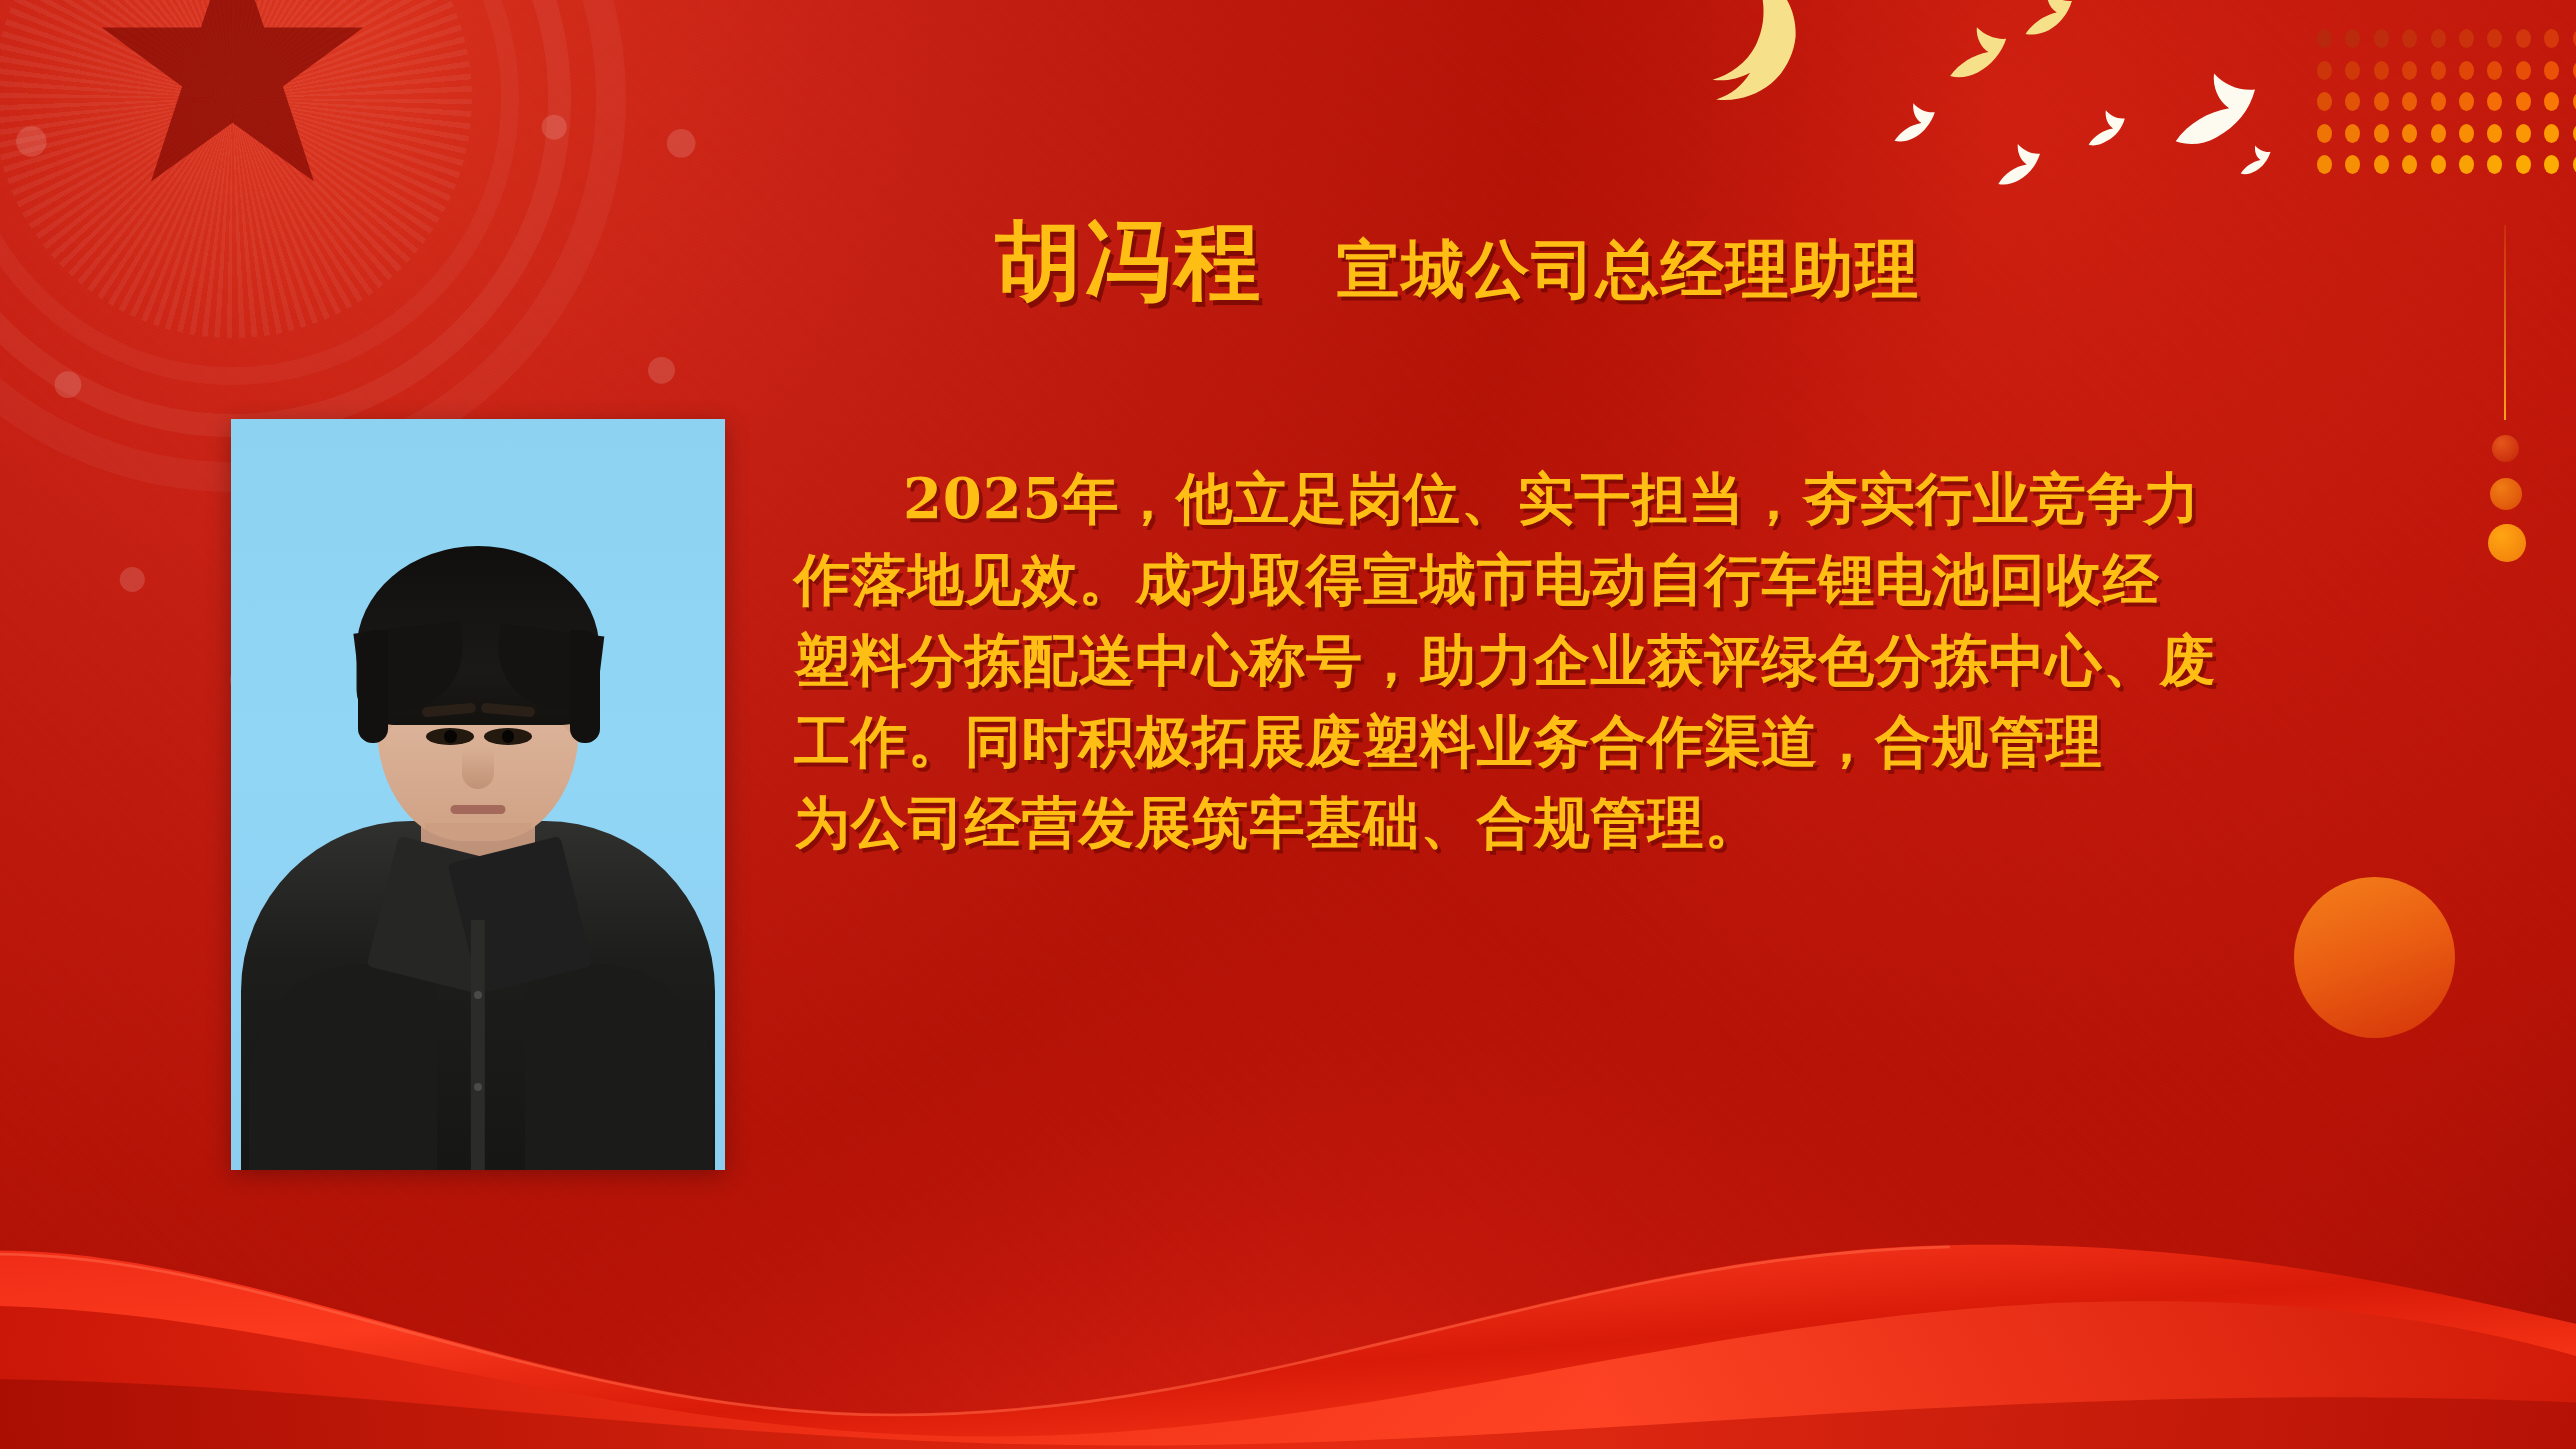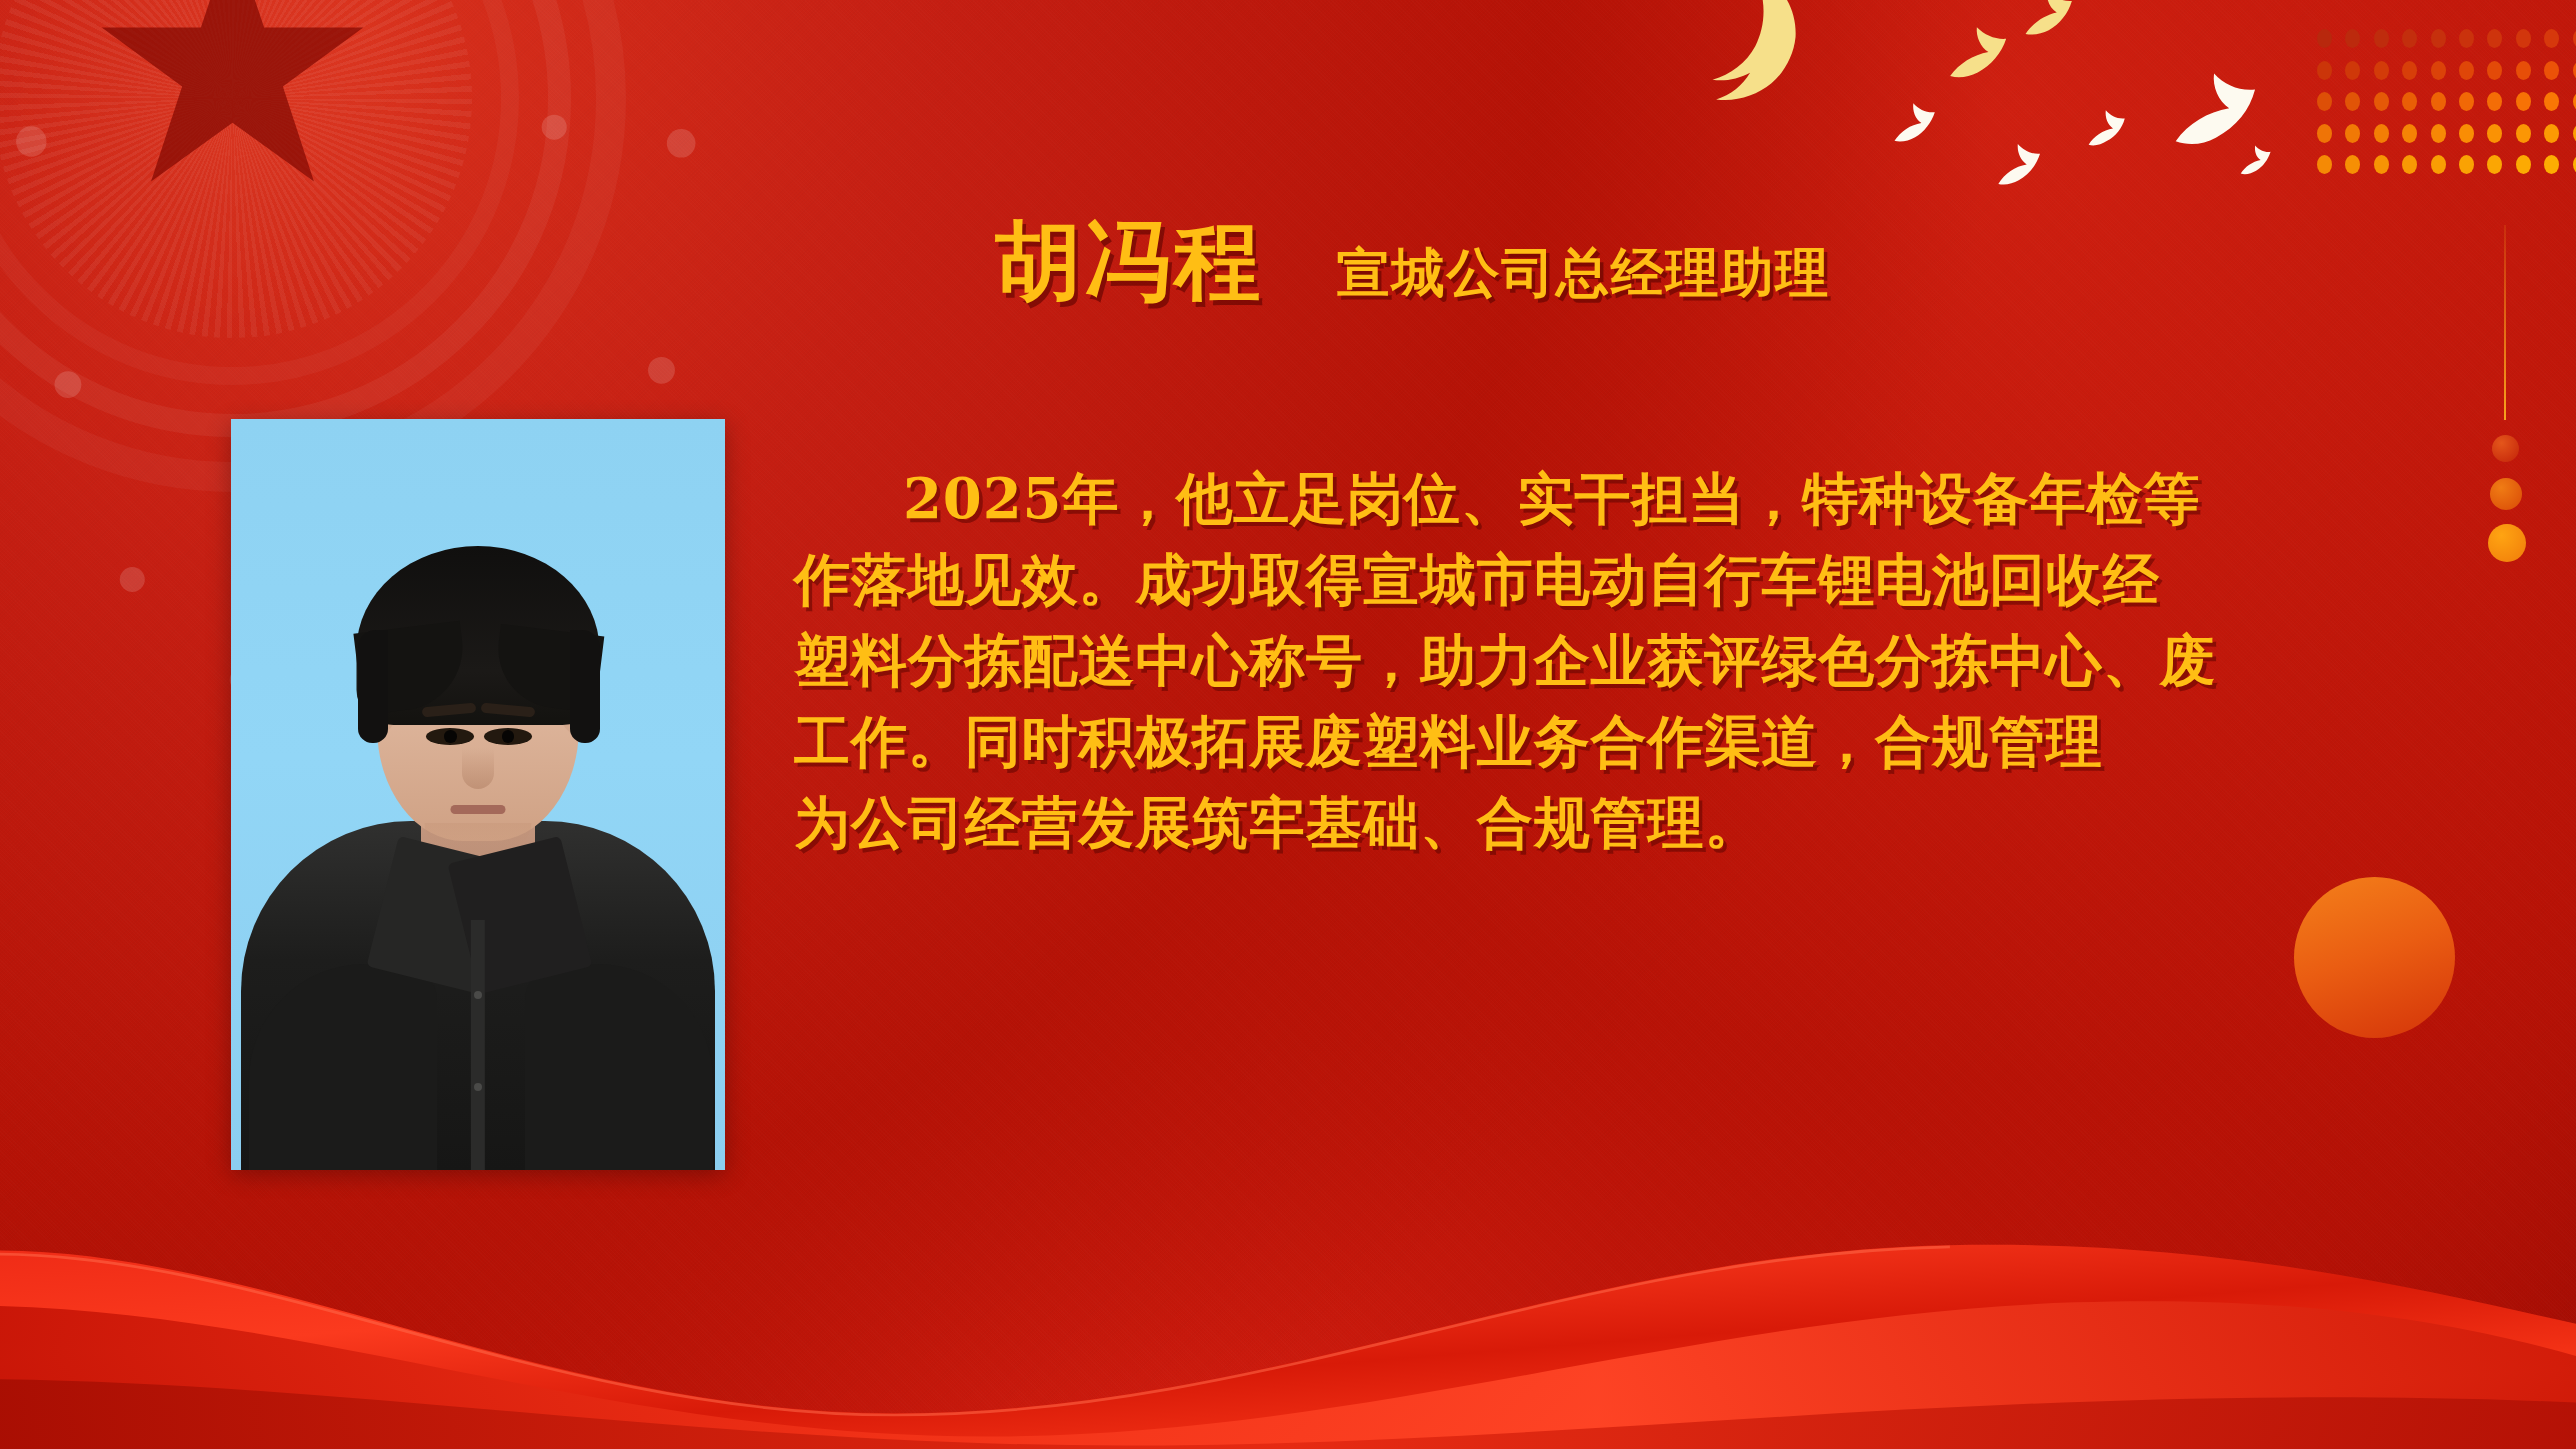--- a/index.html
+++ b/index.html
@@ -153,21 +153,21 @@
   }
   .name{
     font-family:"DejaVu Serif", serif;
     font-size:86px; font-weight:700; letter-spacing:3.6px;
     color:#ffbe14;
     text-shadow:3.6px 4.5px 0 rgba(95,3,0,.62);
     margin-left:29px;
   }
   .role{
     font-family:"DejaVu Serif", serif;
-    font-size:53px; font-weight:700; letter-spacing:1.8px;
+    font-size:63px; font-weight:700; letter-spacing:1.8px;
     color:#ffbe14;
     text-shadow:3.6px 3.6px 0 rgba(95,3,0,.62);
   }
 
   .body-text{
     position:absolute; left:794px; top:458px;
     width:1458px;
     font-family:"DejaVu Serif", serif;
     font-size:56px;
     font-weight:700;
@@ -361,21 +361,21 @@
     <div class="ph-mouth"></div>
     <div class="ph-chin"></div>
   </div>
 
   <div class="name-row">
     <div class="name">胡冯程</div>
     <div class="role">宣城公司总经理助理</div>
   </div>
 
   <div class="body-text">
-    <span class="ln indent">2025年，他立足岗位、实干担当，特种设备年检等</span>
+    <span class="ln indent">2025年，他立足岗位、实干担当，夯实行业竞争力</span>
     <span class="ln">作落地见效。成功取得宣城市电动自行车锂电池回收经</span>
     <span class="ln">塑料分拣配送中心称号，助力企业获评绿色分拣中心、废</span>
     <span class="ln">工作。同时积极拓展废塑料业务合作渠道，合规管理</span>
     <span class="ln">为公司经营发展筑牢基础、合规管理。</span>
   </div>
 
 </div>
 
 
 </body></html>

